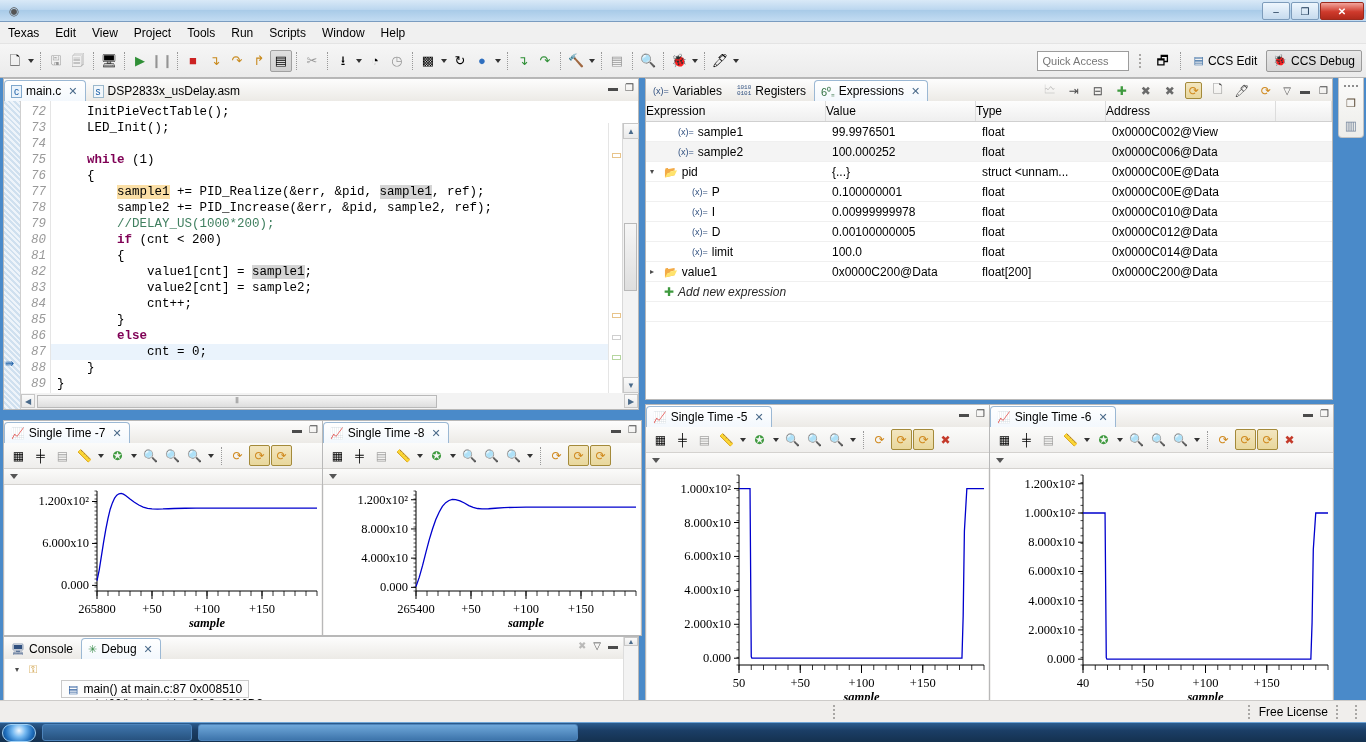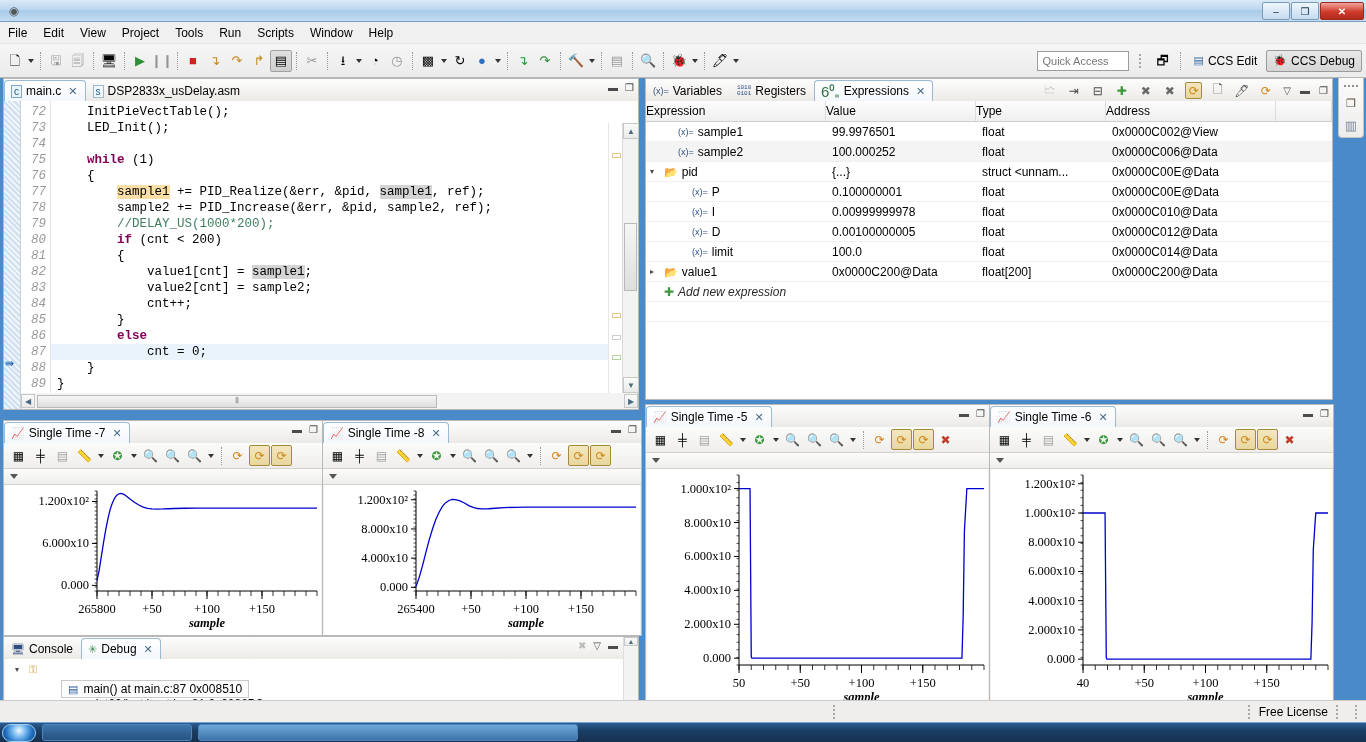--- a/index.html
+++ b/index.html
@@ -212,21 +212,21 @@
   <div class="titlebar">
     <div class="tb-icon">◉</div>
     <div class="winbtns">
       <div class="winbtn">–</div>
       <div class="winbtn">❐</div>
       <div class="winbtn close">✕</div>
     </div>
   </div>
 
   <div class="menubar" id="menubar">
-      <div class="menuitem">File</div>
+      <div class="menuitem">Texas</div>
       <div class="menuitem">Edit</div>
       <div class="menuitem">View</div>
       <div class="menuitem">Project</div>
       <div class="menuitem">Tools</div>
       <div class="menuitem">Run</div>
       <div class="menuitem">Scripts</div>
       <div class="menuitem">Window</div>
       <div class="menuitem">Help</div>
     </div>
 
@@ -358,21 +358,21 @@
     <div class="view-tabs">
       <div class="vtab">
         <span style="font-size:9px;color:#2f4f7f">(x)=</span>
         <span>Variables</span>
       </div>
       <div class="vtab">
         <span style="font-size:6px;line-height:6px;color:#2f4f7f;font-family:'Liberation Mono',monospace">1010<br>0101</span>
         <span>Registers</span>
       </div>
       <div class="vtab active">
-        <span style="font-size:15px;color:#2f6f3f">6⁰₌</span>
+        <span style="font-size:11px;color:#2f6f3f">6⁰₌</span>
         <span>Expressions</span>
         <span class="closex">✕</span>
       </div>
       <div class="vtab-ctrls" id="exptoolbar">
           <span style="font-size: 12px; display: inline-flex; align-items: center; justify-content: center; width: 17px; height: 17px; border: 1px solid transparent; border-radius: 2px; opacity: 0.35;">🗠</span>
           <span style="font-size: 12px; display: inline-flex; align-items: center; justify-content: center; width: 17px; height: 17px; border: 1px solid transparent; border-radius: 2px;">⇥</span>
           <span style="font-size: 12px; display: inline-flex; align-items: center; justify-content: center; width: 17px; height: 17px; border: 1px solid transparent; border-radius: 2px;">⊟</span>
           <span style="font-size: 12px; display: inline-flex; align-items: center; justify-content: center; width: 17px; height: 17px; border: 1px solid transparent; border-radius: 2px; color: rgb(63, 154, 63);">✚</span>
           <span style="font-size: 12px; display: inline-flex; align-items: center; justify-content: center; width: 17px; height: 17px; border: 1px solid transparent; border-radius: 2px; color: rgb(106, 106, 106);">✖</span>
           <span style="font-size: 12px; display: inline-flex; align-items: center; justify-content: center; width: 17px; height: 17px; border: 1px solid transparent; border-radius: 2px; color: rgb(106, 106, 106);">✖</span>

